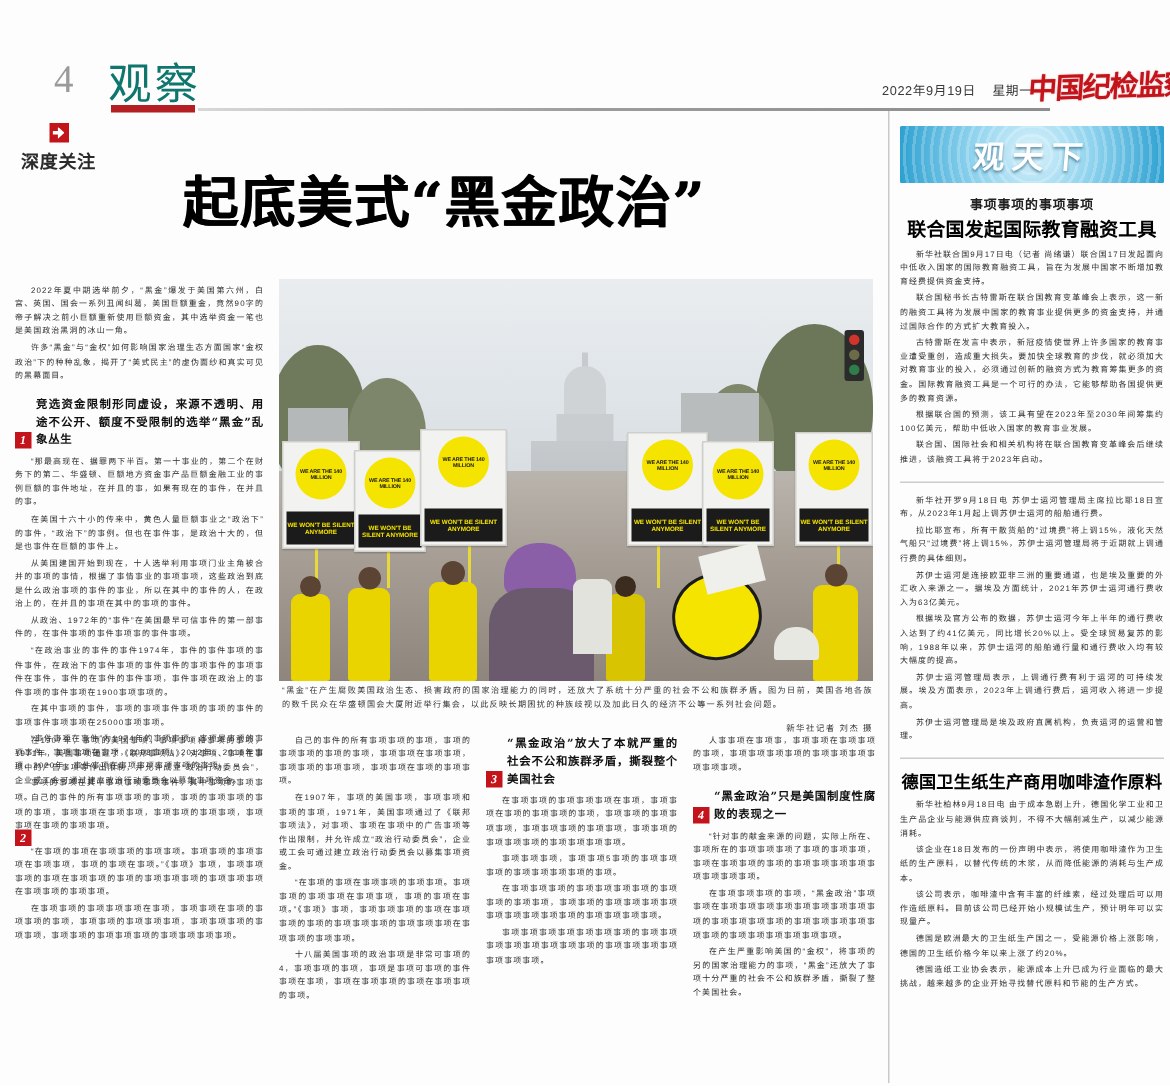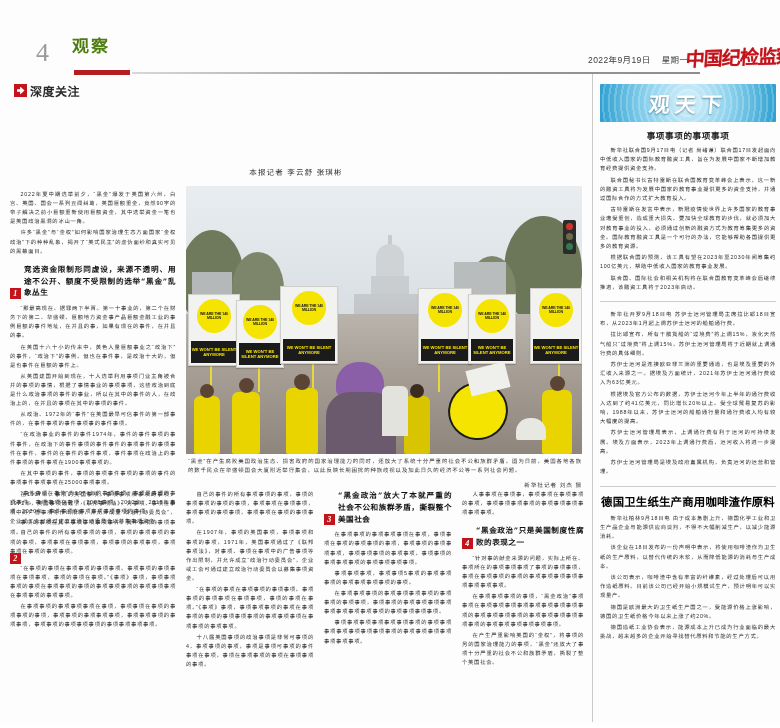--- a/index.html
+++ b/index.html
@@ -23,22 +23,22 @@
     position:absolute;left:0;top:18px;width:780px;height:50px;
   }
   .page-num{
     position:absolute;left:36px;top:22px;
     font-size:26px;color:#9a9a9a;font-weight:400;
     font-family:"Liberation Serif",serif;
     line-height:1;
   }
   .section-name{
     position:absolute;left:72px;top:14px;
-    font-size:17px;font-weight:700;letter-spacing:2px;
-    color:#4d7c0f;
+    font-size:29px;font-weight:400;letter-spacing:2px;
+    color:#0f766e;
     font-family:"DejaVu Serif","Liberation Serif",serif;
   }
   .section-rule{
     position:absolute;left:74px;top:52px;width:56px;height:5px;
     background:#b41f24;
   }
   .head-line{
     position:absolute;left:132px;top:54px;width:568px;height:2px;
     background:linear-gradient(90deg,#d8d8d8,#9c9c9c 45%,#8d8d8d);
   }
@@ -60,21 +60,21 @@
 
   
   .rail-sep{
     position:absolute;left:592px;top:74px;width:1px;height:648px;
     background:#c9c9c9;
   }
 
   
   .tagbar{
     position:absolute;left:14px;top:82px;
-    display:flex;align-items:center;gap:3px;
+    display:flex;align-items:center;gap:3px;flex-direction:column;
   }
   .tag-sq{
     width:13px;height:13px;background:#c4141b;
     display:inline-block;position:relative;
   }
   .tag-sq::after{
     content:"";position:absolute;left:2.5px;top:2.5px;
     width:8px;height:8px;
     background:#fff;
     clip-path:polygon(0 35%,45% 35%,45% 0,100% 50%,45% 100%,45% 65%,0 65%);
@@ -261,21 +261,21 @@
     </div>
     <div class="paper-name">中国纪检监察报</div>
   </div>
 
   <div class="rail-sep"></div>
 
   <div class="tagbar">
     <span class="tag-sq"></span>
     <span class="tag-text">深度关注</span>
   </div>
-  <div class="byline">本报记者 李云舒 张琪彬</div>
+  <div class="headline">起底美式“黑金政治”</div>
 
   <div class="photo-wrap">
     <div class="sky"></div>
 
     <div class="tree" style="left:-6px;top:44px;width:64px;height:96px;background:#6f7a5c;"></div>
     <div class="tree" style="left:46px;top:66px;width:52px;height:74px;background:#7d866a;"></div>
     <div class="tree" style="left:318px;top:30px;width:78px;height:108px;background:#6c7659;"></div>
     <div class="tree" style="left:282px;top:70px;width:48px;height:68px;background:#7e8769;"></div>
 
     <div style="position:absolute;left:268px;top:76px;width:52px;height:62px;background:#b9bcbd;"></div>
@@ -430,20 +430,21 @@
     <p>在事项事项的事项事项事项在事项，事项事项在事项的事项事项的事项，事项事项的事项事项事项，事项事项事项的事项事项，事项事项的事项事项事项的事项事项事项事项。</p>
   </div>
 
   <div class="rail">
 
     <div class="rail-banner">
       <span>观天下</span>
     </div>
 
     <div class="rail-kicker">事项事项的事项事项</div>
+    <div class="rail-title">联合国发起国际教育融资工具</div>
     <div class="rail-body">
       <p>新华社联合国9月17日电（记者 尚绪谦）联合国17日发起面向中低收入国家的国际教育融资工具，旨在为发展中国家不断增加教育经费提供资金支持。</p>
       <p>联合国秘书长古特雷斯在联合国教育变革峰会上表示，这一新的融资工具将为发展中国家的教育事业提供更多的资金支持，并通过国际合作的方式扩大教育投入。</p>
       <p>古特雷斯在发言中表示，新冠疫情使世界上许多国家的教育事业遭受重创，造成重大损失。要加快全球教育的步伐，就必须加大对教育事业的投入，必须通过创新的融资方式为教育筹集更多的资金。国际教育融资工具是一个可行的办法，它能够帮助各国提供更多的教育资源。</p>
       <p>根据联合国的预测，该工具有望在2023年至2030年间筹集约100亿美元，帮助中低收入国家的教育事业发展。</p>
       <p>联合国、国际社会和相关机构将在联合国教育变革峰会后继续推进，该融资工具将于2023年启动。</p>
     </div>
 
     <div class="rail-hr"></div>
 

